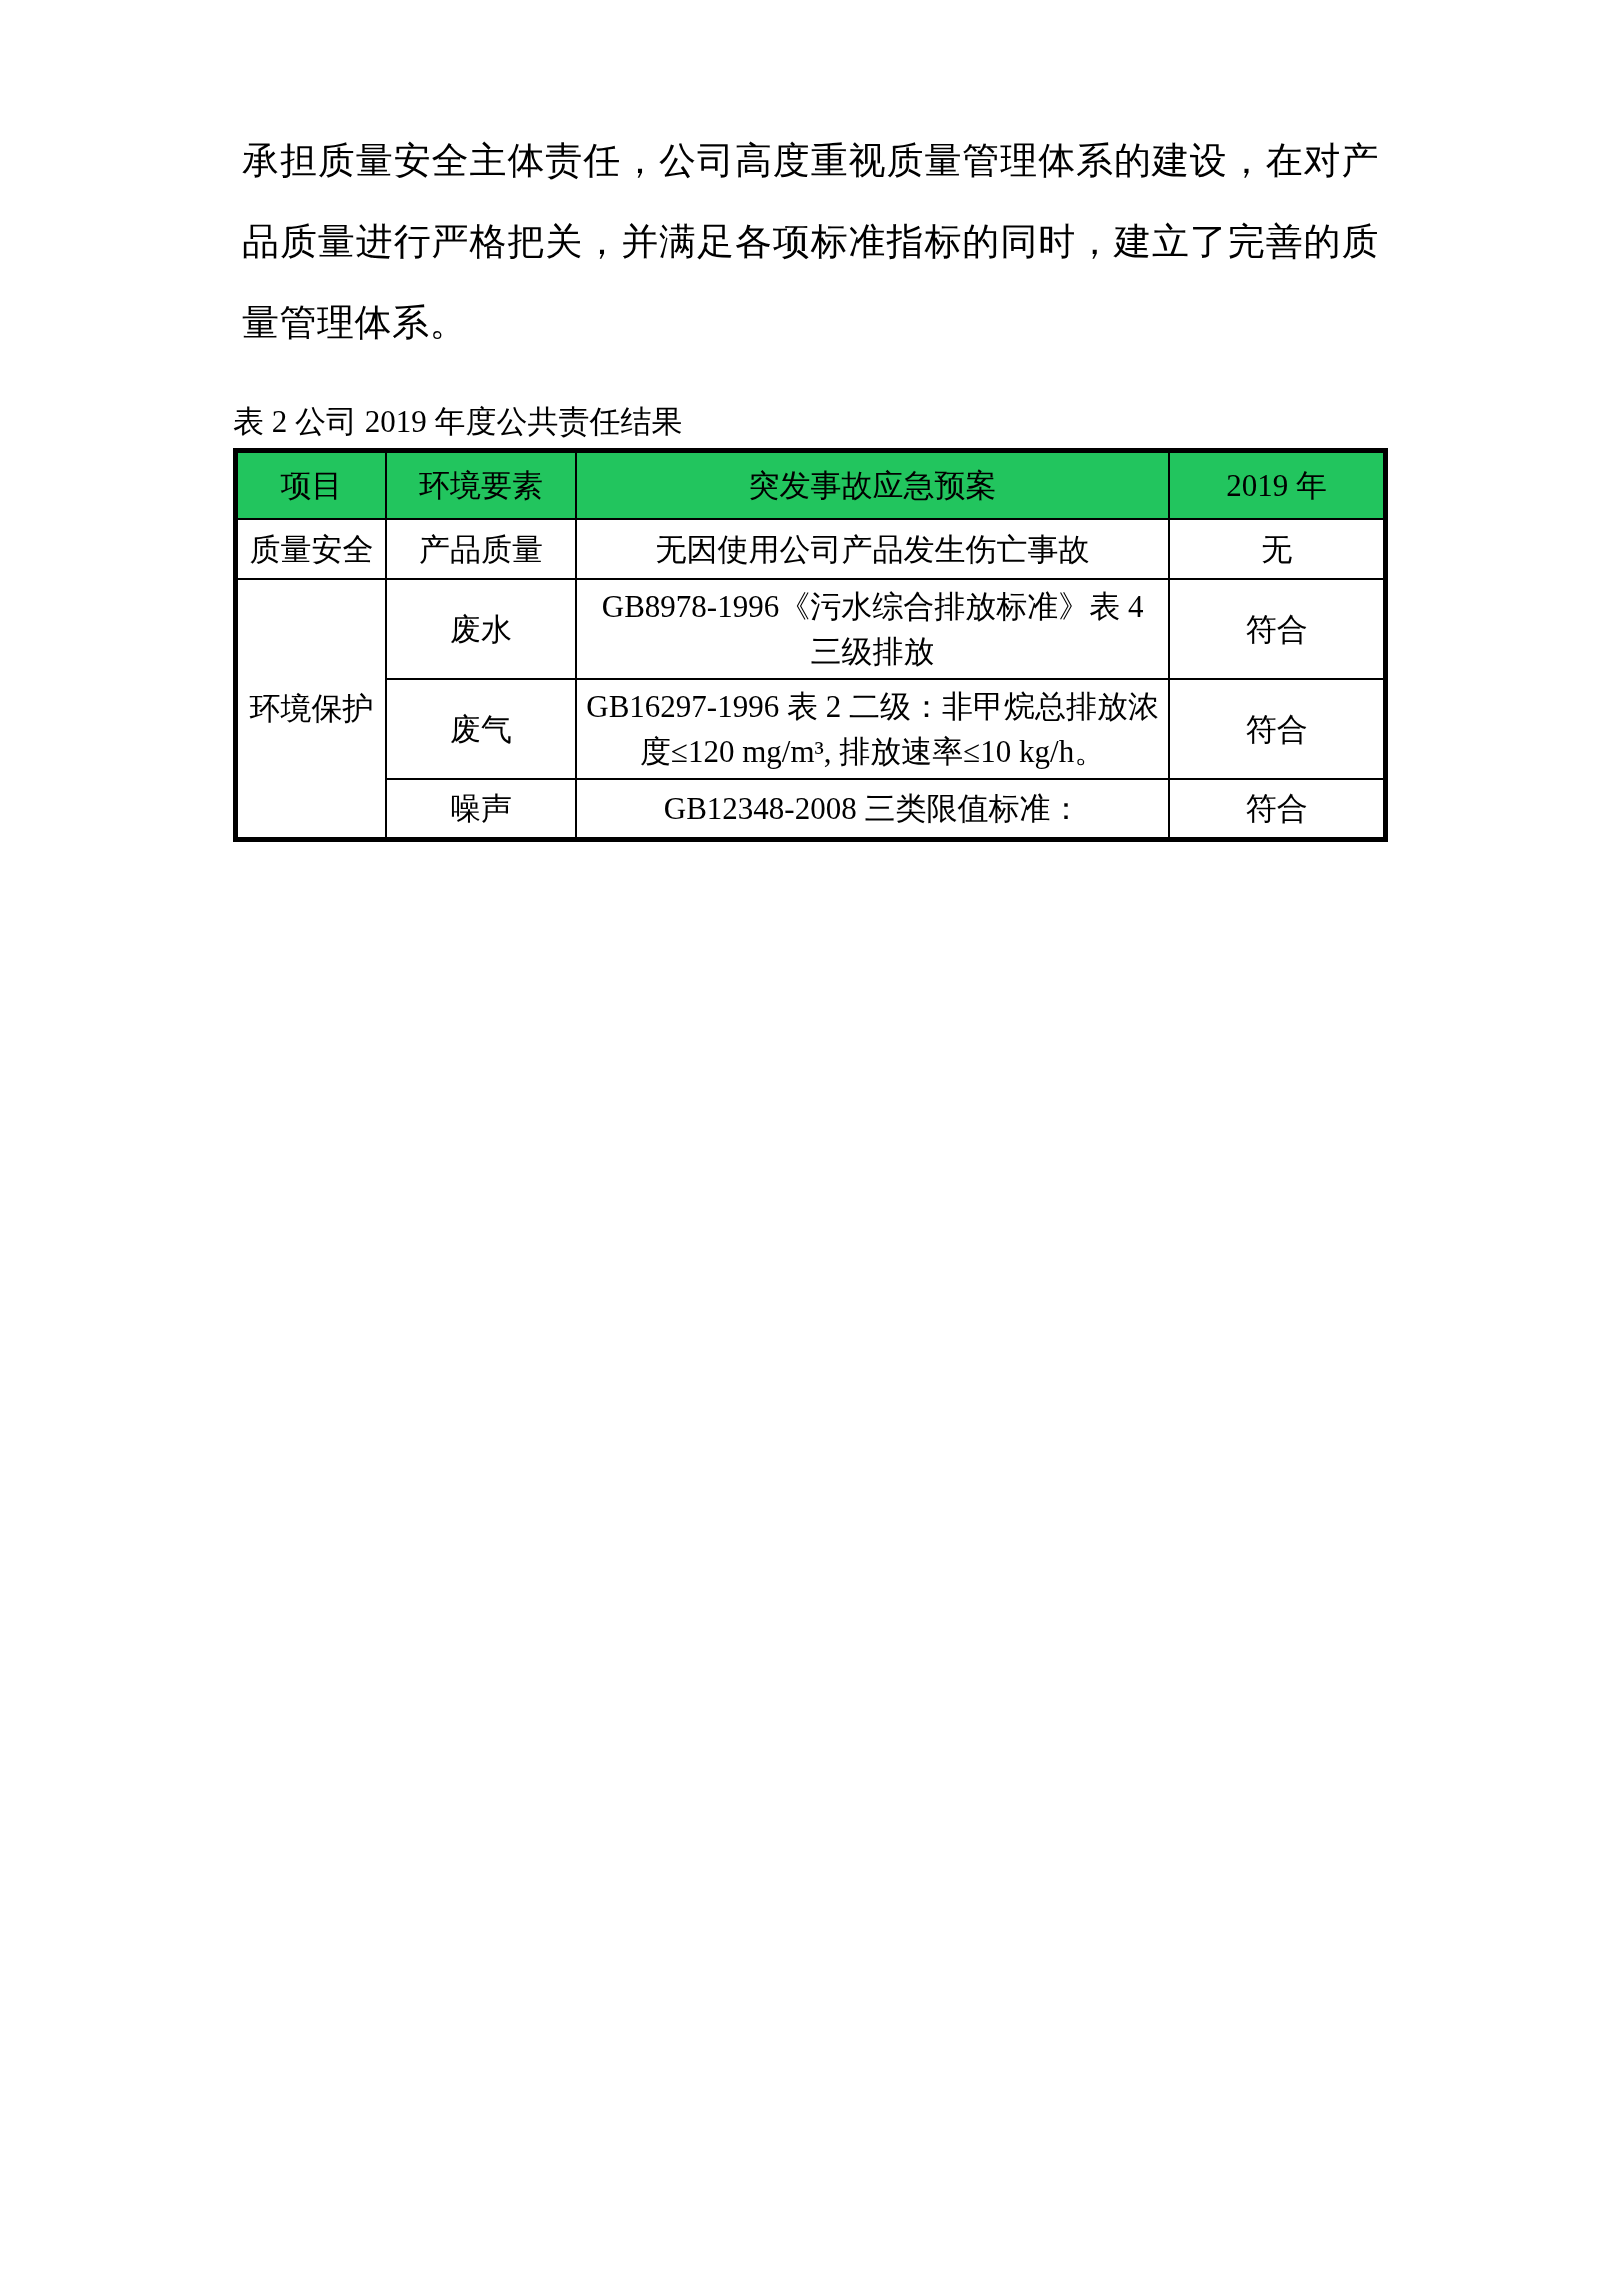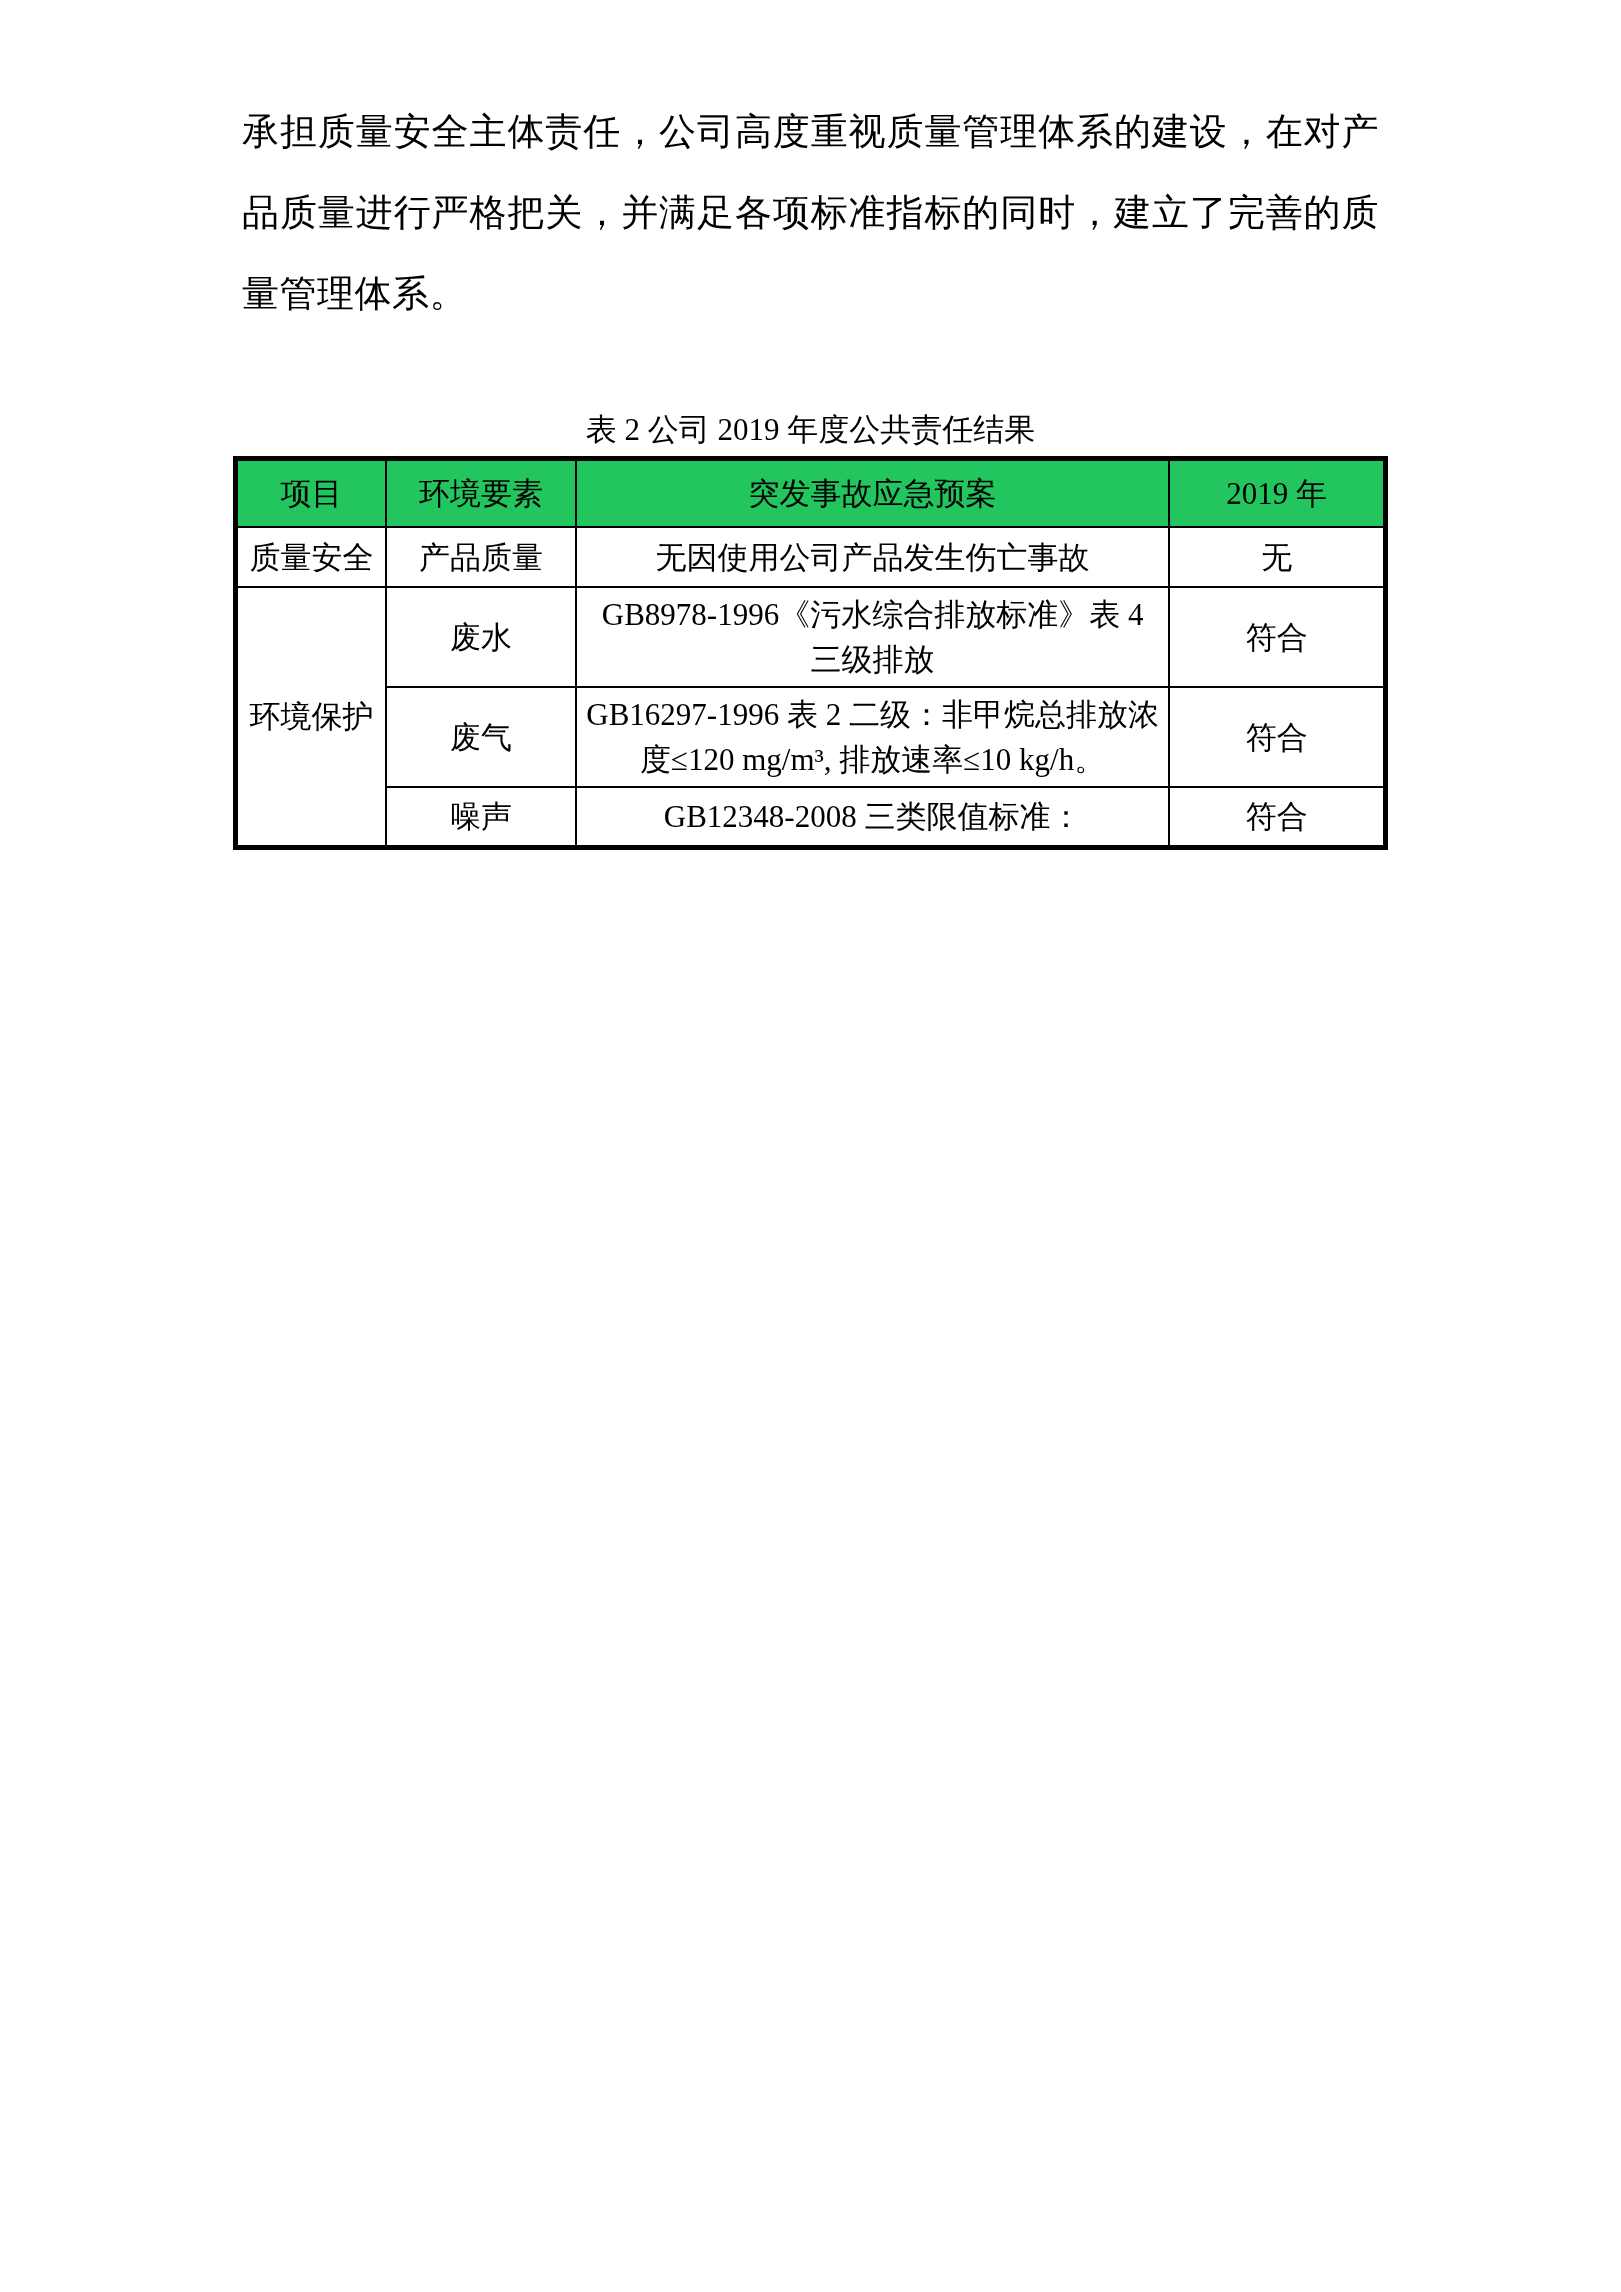--- a/index.html
+++ b/index.html
@@ -11,21 +11,21 @@
     height: 2293px;
     background: #ffffff;
     color: #000000;
     font-family: "Liberation Serif", "DejaVu Serif", serif;
     overflow: hidden;
   }
   .page {
     width: 1621px;
     height: 2293px;
     box-sizing: border-box;
-    padding-top: 91px;
+    padding-top: 120px;
     background: #ffffff;
   }
   .text-block {
     width: 1137px;
     margin: 0 auto;
   }
   .para {
     margin: 0;
     font-size: 37px;
     line-height: 81px;
@@ -33,24 +33,24 @@
     letter-spacing: 0.5px;
   }
   .para.indent {
     text-indent: 76px;
   }
   .table-block {
     width: 1155px;
     margin: 0 auto;
   }
   .caption {
-    margin-top: 73px;
+    margin-top: 36px;
     font-size: 31px;
     line-height: 45px;
-    text-align: center;
+    text-align: left;
   }
   table.resp {
     margin-top: 3.9px;
     width: 100%;
     table-layout: fixed;
     border-collapse: collapse;
     border: 5.9px solid #000000;
   }
   table.resp th,
   table.resp td {

